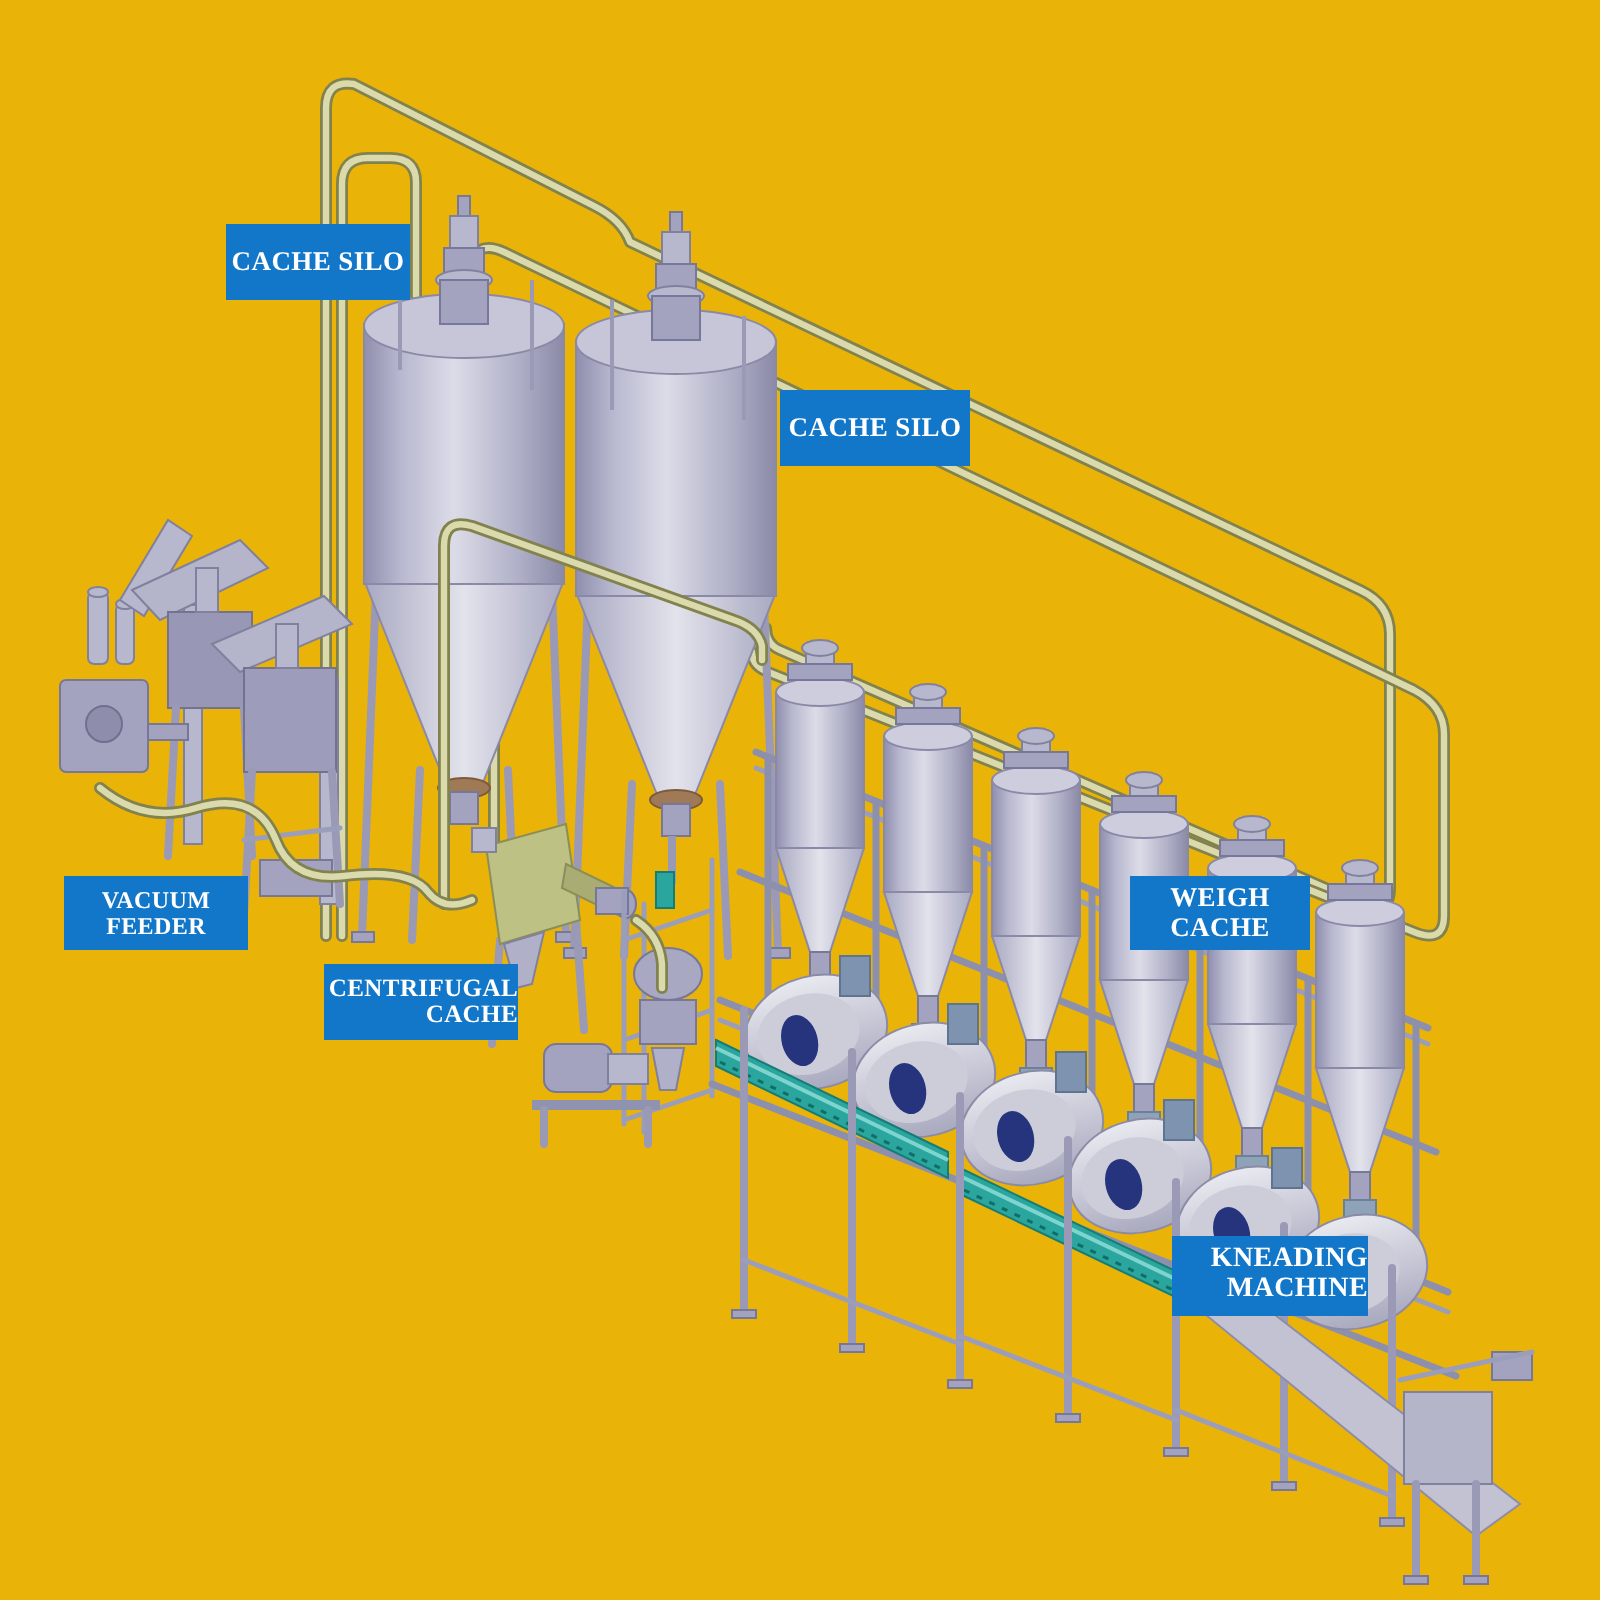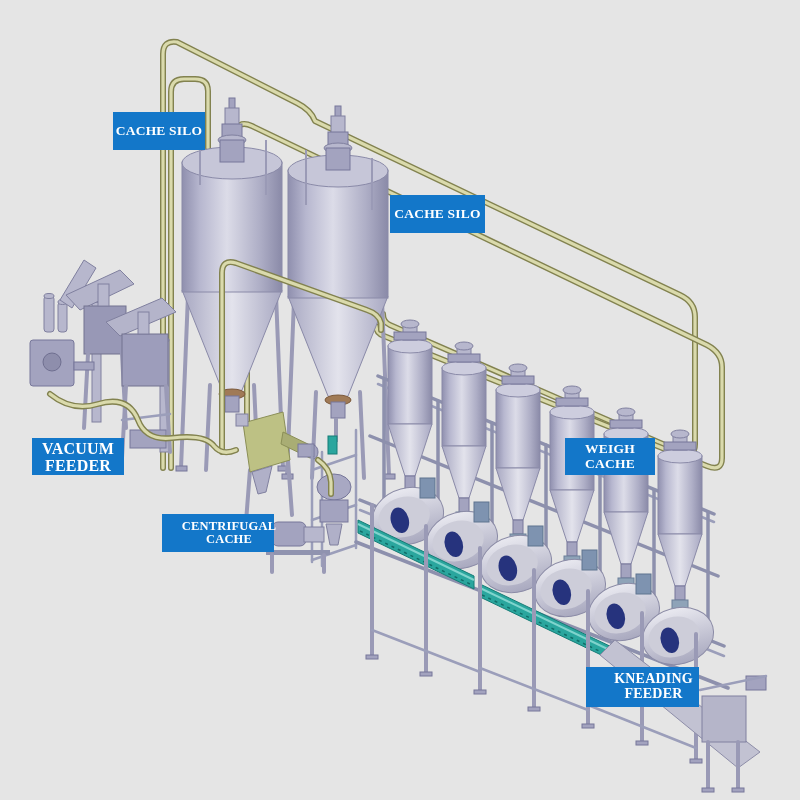--- a/index.html
+++ b/index.html
@@ -1,31 +1,31 @@
 <!DOCTYPE html>
 <html style="--label-bg: #1377c9; --label-fg: #ffffff;"><head>
 <meta charset="utf-8">
 <style>
   html,body{margin:0;padding:0;background:#fff;}
-  .wrap{position:relative;width:800px;height:800px;background:#e5e5e5;overflow:hidden;
+  .wrap{position:relative;width:800px;height:800px;background:#eab308;overflow:hidden;
         font-family:"Liberation Serif",serif;}
   svg{position:absolute;left:0;top:0;}
   .pipeO{fill:none;stroke:#82824f;stroke-width:6;stroke-linejoin:round;stroke-linecap:round;}
   .pipeI{fill:none;stroke:#dadaac;stroke-width:3.2;stroke-linejoin:round;stroke-linecap:round;}
   .frameln{stroke:#8d90ad;stroke-width:3.5;stroke-linecap:round;}
   .frameln2{stroke:#9b9eba;stroke-width:2.5;stroke-linecap:round;}
   .leg{stroke:#9a9ab6;stroke-width:4;stroke-linecap:round;}
   .steel{fill:#a3a3bf;stroke:#77779a;stroke-width:1;}
   .steel2{fill:#b7b7cd;stroke:#80809f;stroke-width:1;}
   .lbl{position:absolute;display:flex;flex-direction:column;justify-content:center;
        background:var(--label-bg,#1377c9);color:var(--label-fg,#fff);font-weight:700;
        line-height:1.06;letter-spacing:.2px;}
   .lbl.center{align-items:center;text-align:center;}
-  .lbl.left{align-items:center;padding-left:22px;margin-top:32px;}
-  .fs13{font-size:13.5px;} .fs12{font-size:16px;justify-content:flex-end;} .fs125{font-size:12.5px;} .fs14{font-size:14px;}
+  .lbl.left{align-items:flex-end;padding-left:7px;}
+  .fs13{font-size:13.5px;} .fs12{font-size:12px;} .fs125{font-size:12.5px;} .fs14{font-size:14px;}
 </style>
 </head>
 <body>
 
 <div class="wrap">
 
 <svg width="800" height="800" viewBox="0 0 800 800">
   <defs>
     <linearGradient id="gSilo" x1="0" y1="0" x2="1" y2="0">
       <stop offset="0" stop-color="#8f8fae"></stop>
@@ -347,18 +347,18 @@
 <div class="lbl left fs125" style="left:162px;top:482px;width:90px;height:38px;">
   <span>CENTRIFUGAL</span>
   <span>CACHE</span>
 </div>
 
 
 <div class="lbl center fs13" style="left:565px;top:438px;width:90px;height:37px;">
   <span>WEIGH CACHE</span>
 </div>
 
-<div class="lbl left fs14" style="left:586px;top:635px;width:91px;height:40px;">
+<div class="lbl left fs14" style="left:586px;top:618px;width:91px;height:40px;">
   <span>KNEADING</span>
-  <span>FEEDER</span>
+  <span>MACHINE</span>
 </div>
 
 </div>
 
 </body></html>

